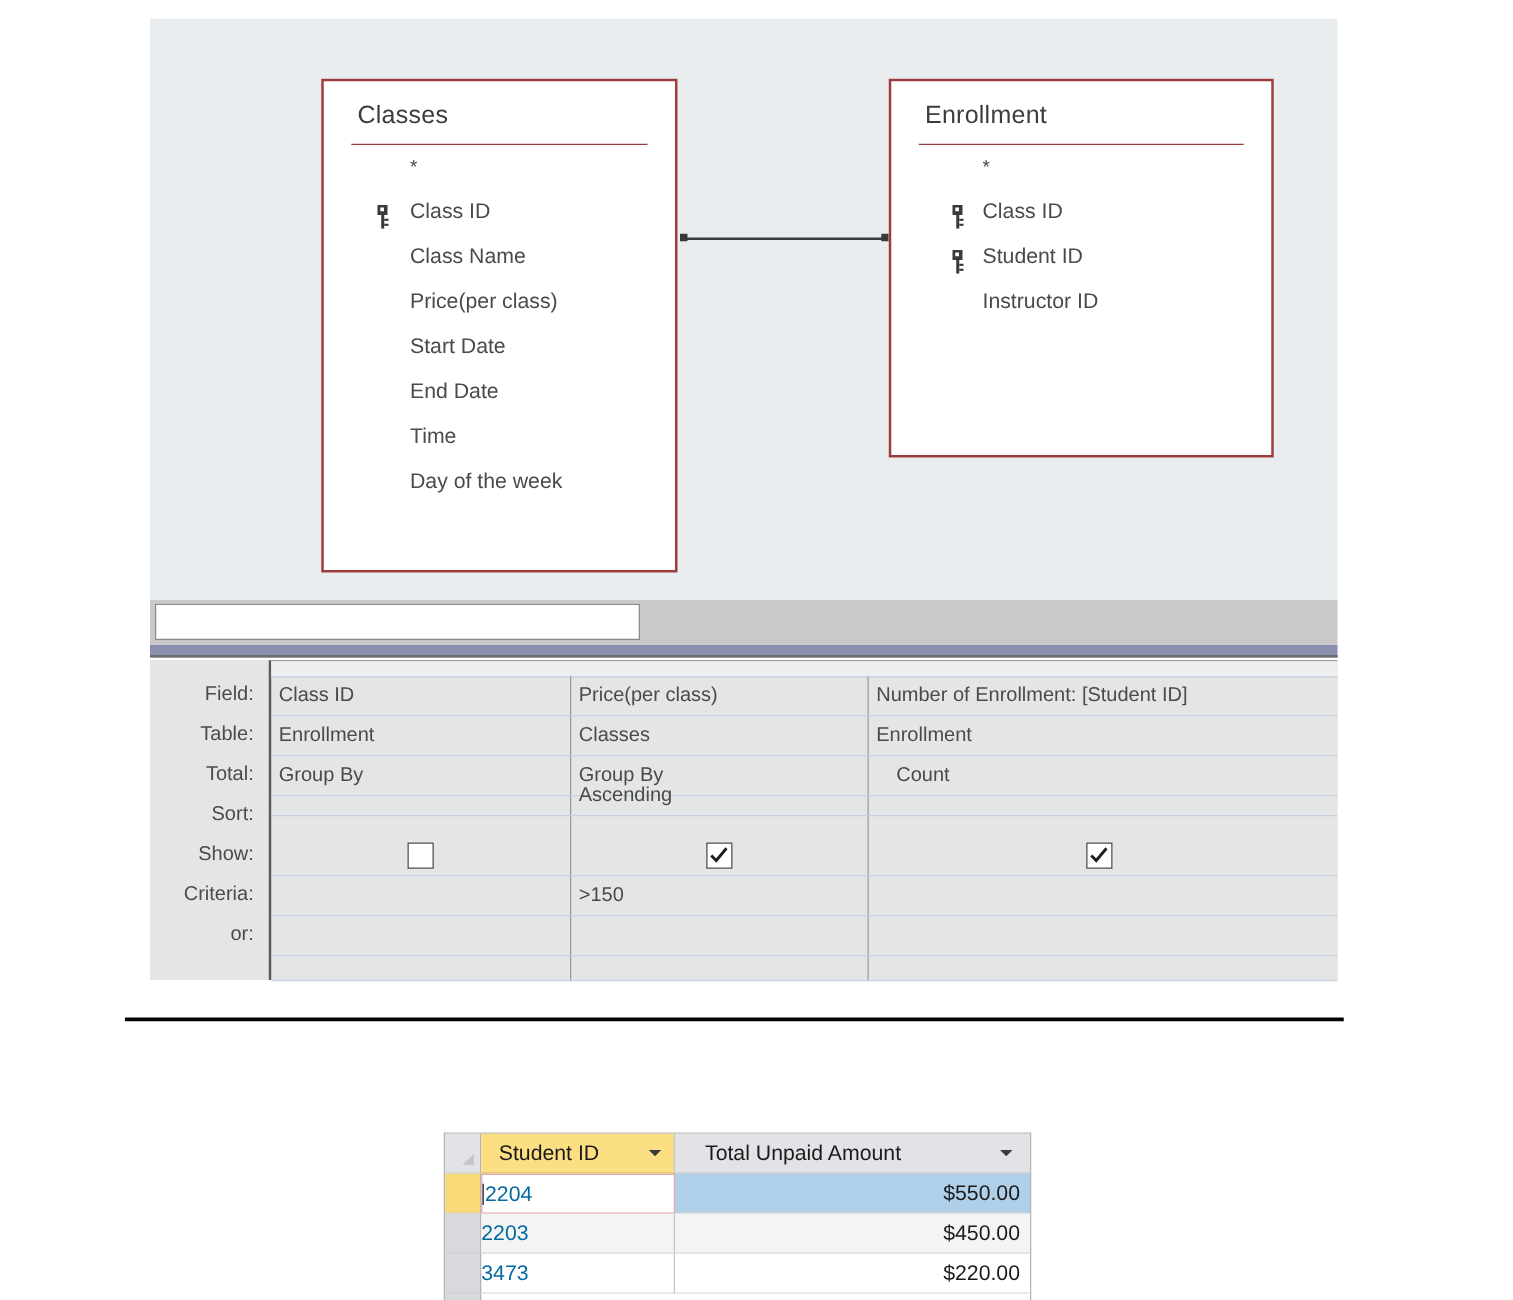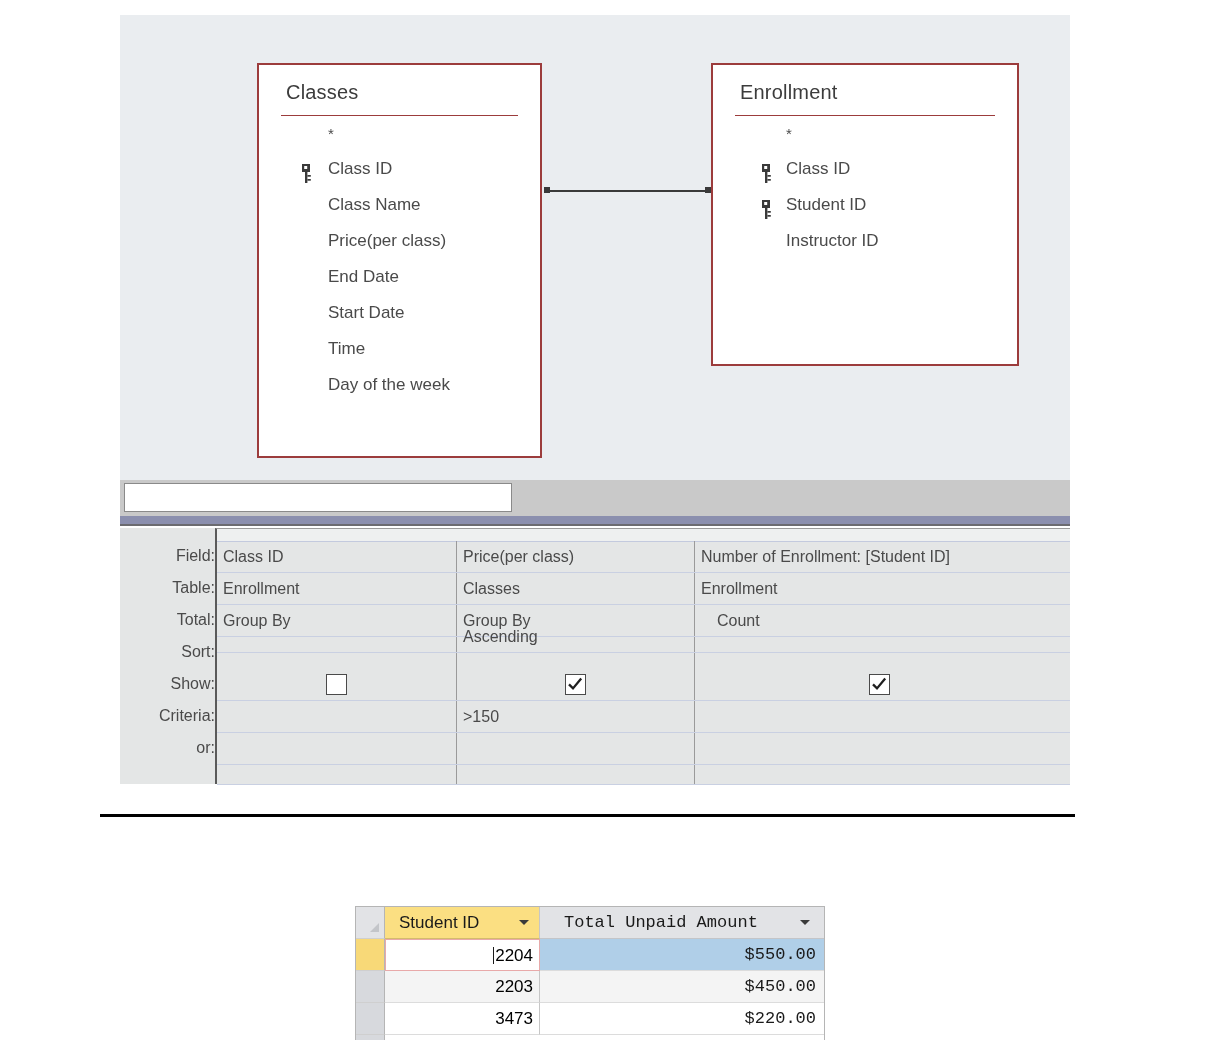--- a/index.html
+++ b/index.html
@@ -161,21 +161,21 @@
     left: 0;
     top: 0;
     width: 95px;
     height: 256px;
     background: #e4e6e6;
   }
   .qgrid-label {
     text-align: right;
     font-size: 16px;
     color: #4a4a4a;
-    padding-right: 0;
+    padding-right: 12px;
     height: 32px;
     line-height: 32px;
     white-space: nowrap;
   }
   .qgrid-columns {
     position: absolute;
     left: 95px;
     top: 0;
     right: 0;
     height: 256px;
@@ -281,35 +281,33 @@
     width: 0; height: 0;
     border-left: 9px solid transparent;
     border-bottom: 9px solid #c3c5c9;
   }
 
   .ds-col1 {
     flex: 0 0 155px;
     box-sizing: border-box;
     border-right: 1px solid #c6c6c6;
     border-bottom: 1px solid #dcdcdc;
-    text-align: right;
     line-height: 31px;
     padding-right: 6px;
-    color: #000000;
+    color: #0369a1;
     position: relative;
   }
   .ds-col2 {
     flex: 1 1 auto;
     box-sizing: border-box;
     border-bottom: 1px solid #dcdcdc;
     text-align: right;
     line-height: 31px;
     padding-right: 8px;
     color: #1a1a1a;
-    font-family: Liberation Mono, monospace;
   }
 
   .ds-head .ds-col1 {
     background: #fbdf82;
     text-align: left;
     padding-left: 14px;
     font-size: 17px;
     color: #1a1a1a;
     border-bottom: 1px solid #d3bb6d;
   }
@@ -375,24 +373,24 @@
           </span>
           <span>Class ID</span>
         </div>
         <div class="field-row">
           <span>Class Name</span>
         </div>
         <div class="field-row">
           <span>Price(per class)</span>
         </div>
         <div class="field-row">
+          <span>Start Date</span>
+        </div>
+        <div class="field-row">
           <span>End Date</span>
-        </div>
-        <div class="field-row">
-          <span>Start Date</span>
         </div>
         <div class="field-row">
           <span>Time</span>
         </div>
         <div class="field-row">
           <span>Day of the week</span>
         </div>
       </div>
     </div>
 

